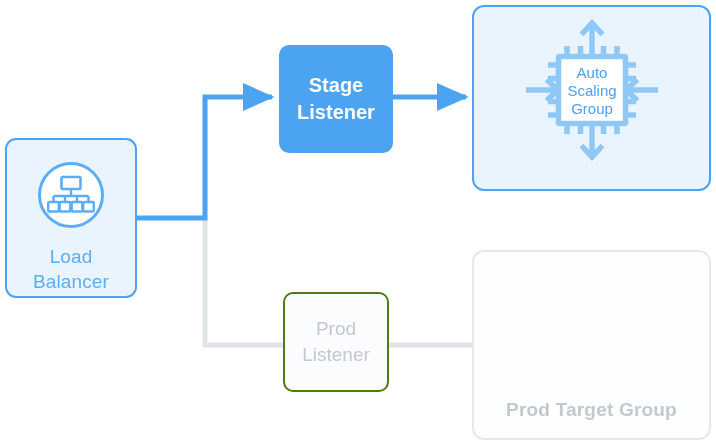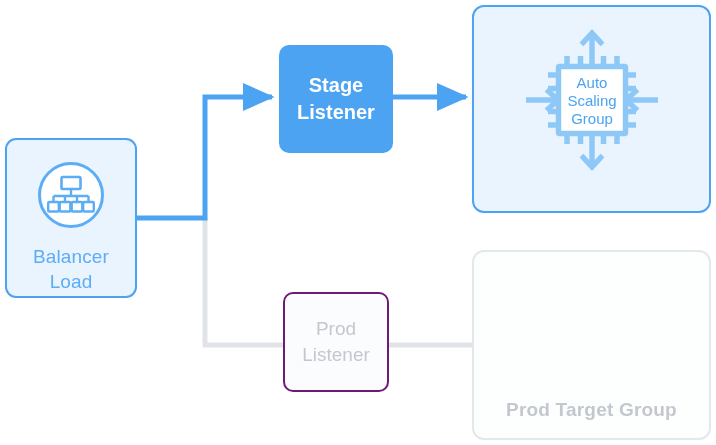--- a/index.html
+++ b/index.html
@@ -81,41 +81,41 @@
     font-weight: 700;
   }
 
   
   #node-prod-listener {
     left: 283px;
     top: 292px;
     width: 106px;
     height: 100px;
     background: #fbfcfd;
-    border: 2px solid #701a75;
+    border: 2px solid #4d7c0f;
     border-radius: 10px;
   }
   #node-prod-listener .node-label {
     color: #c3c8cf;
     font-size: 19px;
     line-height: 26px;
     font-weight: 400;
   }
 
   
   #node-stage-target-group {
     left: 472px;
     top: 5px;
     width: 239px;
-    height: 208px;
+    height: 186px;
     background: #eaf4fe;
     border: 2.5px solid #4ba3f2;
     border-radius: 12px;
     justify-content: flex-start;
-    padding-top: 16px;
+    padding-top: 6px;
   }
   #node-stage-target-group .group-label {
     color: #5cadf5;
     font-size: 19px;
     font-weight: 600;
     letter-spacing: .2px;
     position: absolute;
     bottom: 17px;
     left: 0;
     right: 0;
@@ -188,22 +188,22 @@
         <path d="M 52.5 36 L 52.5 42" stroke="#5cadf5" stroke-width="2.4" fill="none"></path>
 
         <rect x="12.2" y="42" width="10.6" height="9.5" rx="1.1" fill="none" stroke="#5cadf5" stroke-width="2.4"></rect>
         <rect x="23.7" y="42" width="10.6" height="9.5" rx="1.1" fill="none" stroke="#5cadf5" stroke-width="2.4"></rect>
         <rect x="35.7" y="42" width="10.6" height="9.5" rx="1.1" fill="none" stroke="#5cadf5" stroke-width="2.4"></rect>
         <rect x="47.2" y="42" width="10.6" height="9.5" rx="1.1" fill="none" stroke="#5cadf5" stroke-width="2.4"></rect>
       </svg>
     </div>
 
     <div class="node-label">
+      <span class="node-label-line">Load</span>
       <span class="node-label-line">Balancer</span>
-      <span class="node-label-line">Load</span>
     </div>
   </div>
 
   <div class="node" id="node-stage-listener">
     <div class="node-label">
       <span class="node-label-line">Stage</span>
       <span class="node-label-line">Listener</span>
     </div>
   </div>
 

